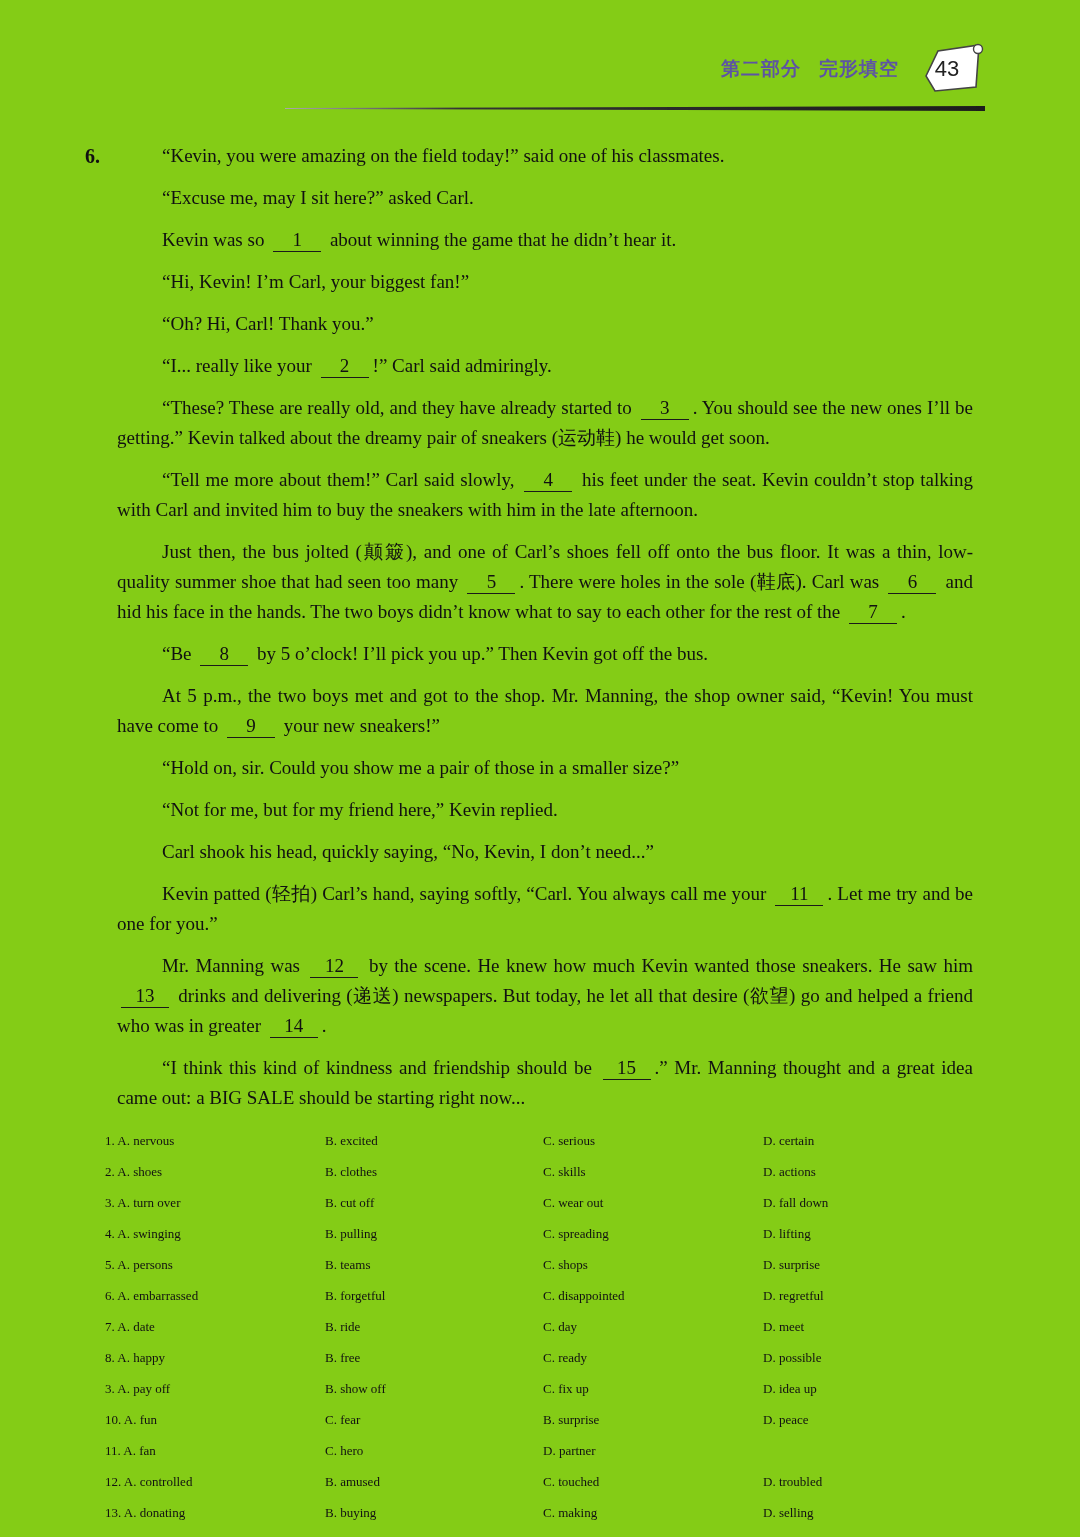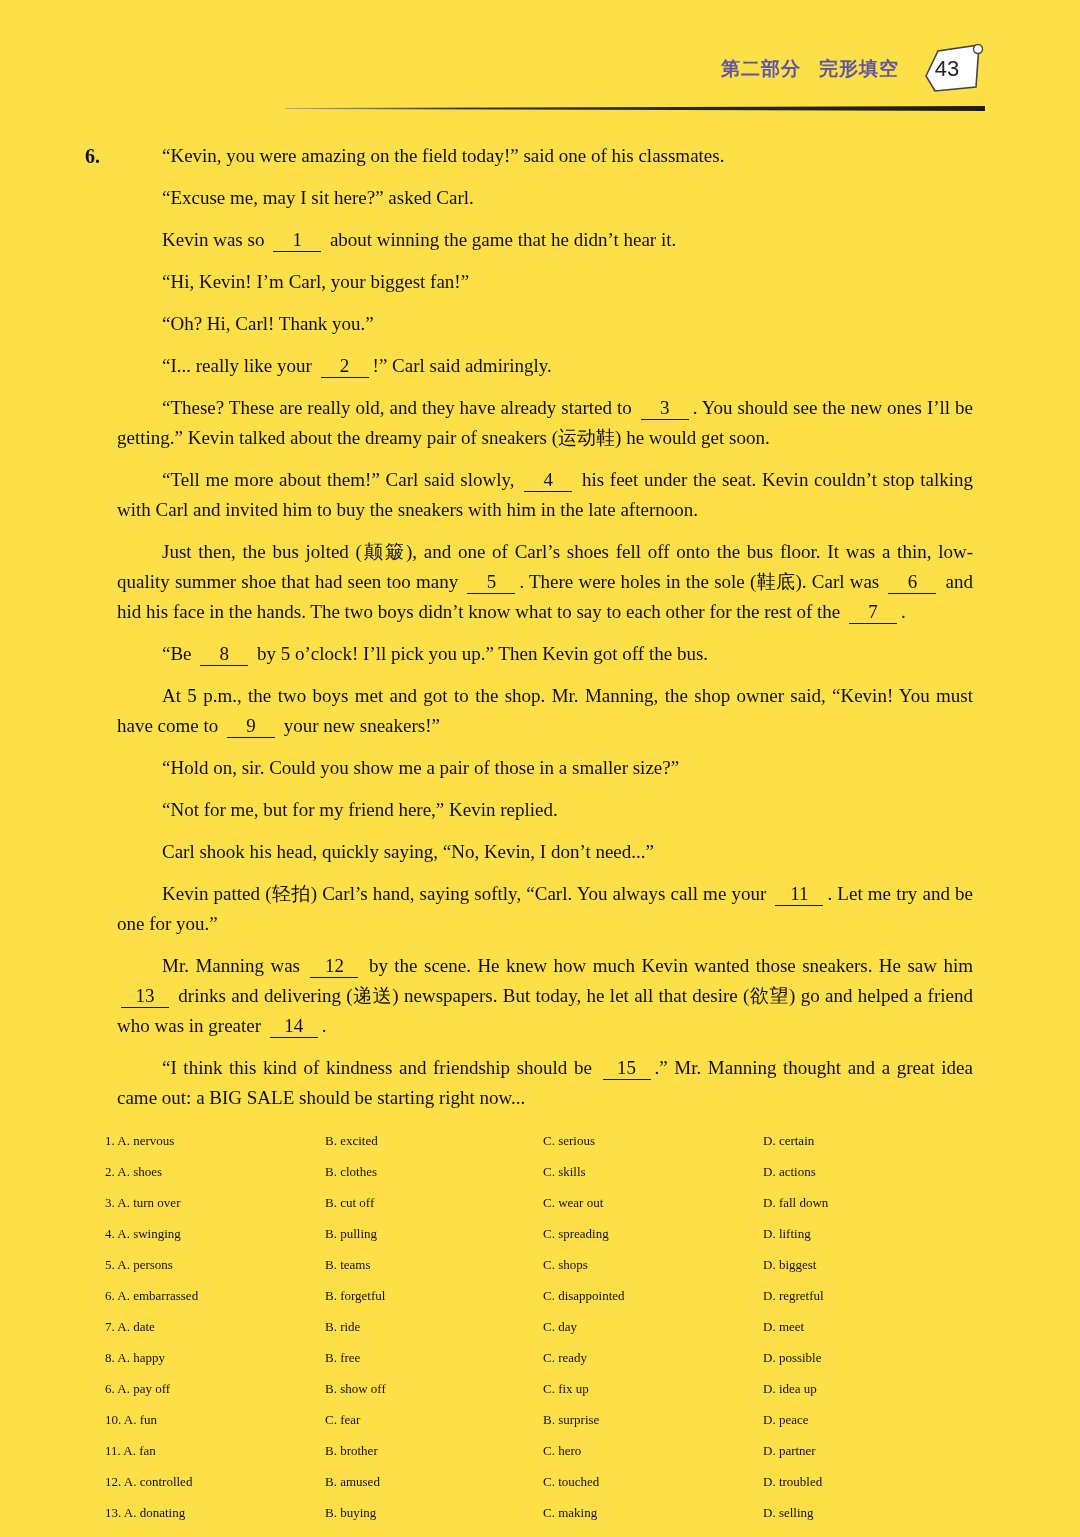--- a/index.html
+++ b/index.html
@@ -1,21 +1,21 @@
 <!DOCTYPE html>
 <html><head>
 <meta charset="utf-8">
 <style>
   html, body { margin: 0; padding: 0; background: #e8e8e8; }
   .page {
     position: relative;
     width: 1080px;
     height: 1537px;
     margin: 0 auto;
-    background: #fde047;
+    background: #84cc16;
     font-family: "Liberation Serif", "DejaVu Serif", serif;
     color: #111;
     overflow: hidden;
     box-sizing: border-box;
   }
   
   .page-header {
     padding-top: 42px;
     padding-right: 95px;
     display: flex;
@@ -152,55 +152,54 @@
       <div class="opt-row">
         <div class="opt-cell">4. A. swinging</div>
         <div class="opt-cell">B. pulling</div>
         <div class="opt-cell">C. spreading</div>
         <div class="opt-cell">D. lifting</div>
       </div>
       <div class="opt-row">
         <div class="opt-cell">5. A. persons</div>
         <div class="opt-cell">B. teams</div>
         <div class="opt-cell">C. shops</div>
-        <div class="opt-cell">D. biggest</div>
+        <div class="opt-cell">D. surprise</div>
       </div>
       <div class="opt-row">
         <div class="opt-cell">6. A. embarrassed</div>
         <div class="opt-cell">B. forgetful</div>
         <div class="opt-cell">C. disappointed</div>
         <div class="opt-cell">D. regretful</div>
       </div>
       <div class="opt-row">
         <div class="opt-cell">7. A. date</div>
         <div class="opt-cell">B. ride</div>
         <div class="opt-cell">C. day</div>
         <div class="opt-cell">D. meet</div>
       </div>
       <div class="opt-row">
         <div class="opt-cell">8. A. happy</div>
         <div class="opt-cell">B. free</div>
         <div class="opt-cell">C. ready</div>
         <div class="opt-cell">D. possible</div>
       </div>
       <div class="opt-row">
-        <div class="opt-cell">6. A. pay off</div>
+        <div class="opt-cell">3. A. pay off</div>
         <div class="opt-cell">B. show off</div>
         <div class="opt-cell">C. fix up</div>
         <div class="opt-cell">D. idea up</div>
       </div>
       <div class="opt-row">
         <div class="opt-cell">10. A. fun</div>
         <div class="opt-cell">C. fear</div>
         <div class="opt-cell">B. surprise</div>
         <div class="opt-cell">D. peace</div>
       </div>
       <div class="opt-row">
         <div class="opt-cell">11. A. fan</div>
-        <div class="opt-cell">B. brother</div>
         <div class="opt-cell">C. hero</div>
         <div class="opt-cell">D. partner</div>
       </div>
       <div class="opt-row">
         <div class="opt-cell">12. A. controlled</div>
         <div class="opt-cell">B. amused</div>
         <div class="opt-cell">C. touched</div>
         <div class="opt-cell">D. troubled</div>
       </div>
       <div class="opt-row">

